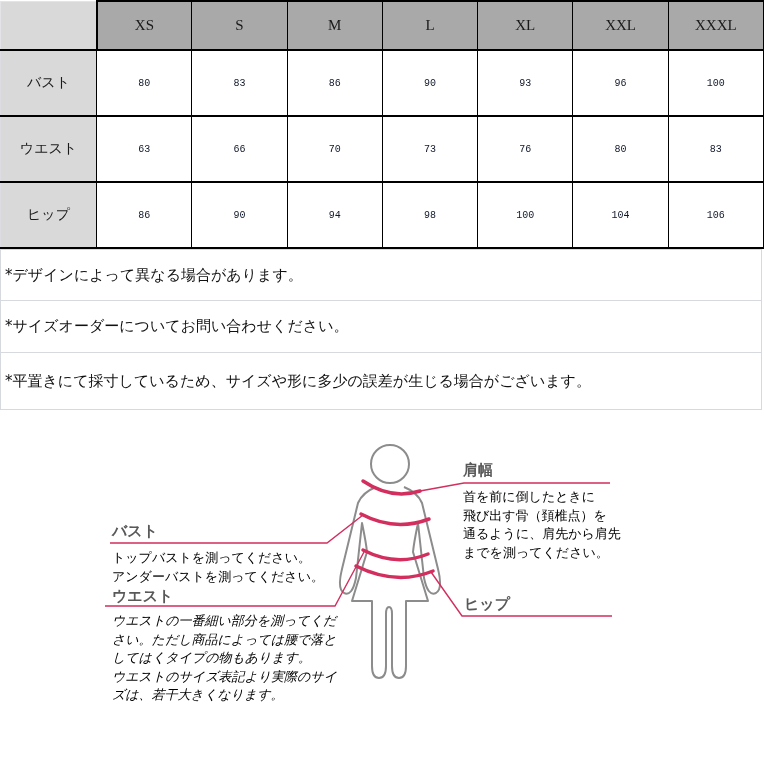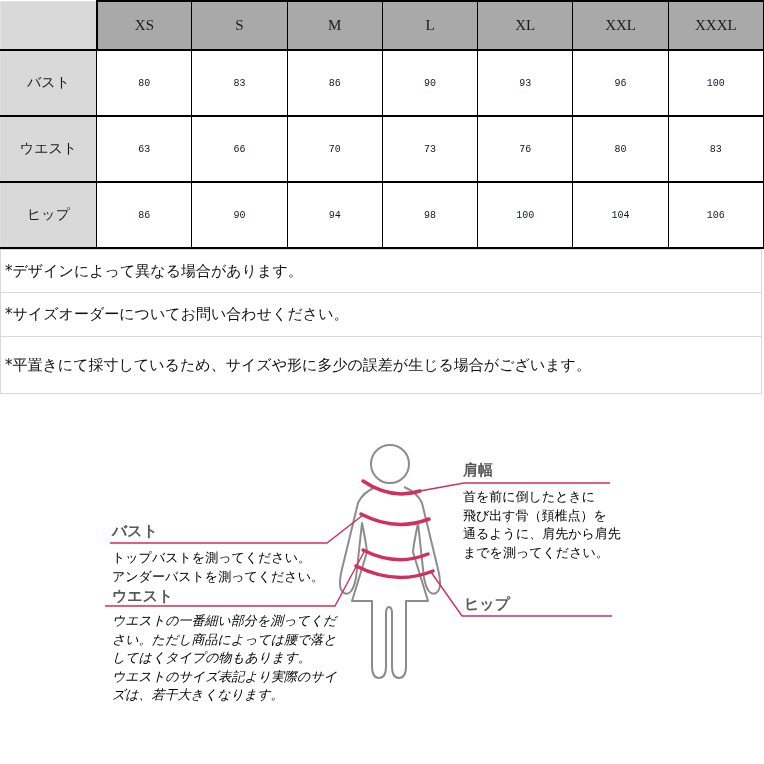--- a/index.html
+++ b/index.html
@@ -17,21 +17,21 @@
   th.size-head{background:#a9a9a9;border:1px solid #000;border-top:2px solid #000;border-bottom:2px solid #000;
                font-family:"Liberation Serif","DejaVu Serif",serif;font-weight:normal;font-size:15px;color:#1a1a1a;}
   td.row-label{background:#d9d9d9;border:1px solid #000;border-left:1px solid #dcdce2;border-bottom:2px solid #000;
                font-size:14px;color:#1a1a1a;}
   td.val{background:#fff;border:1px solid #000;border-bottom:2px solid #000;
          font-family:"Liberation Mono","DejaVu Sans Mono",monospace;font-size:10px;color:#0f172a;}
 
   
   .notes{position:absolute;left:0;top:249px;width:764px;}
   .note-box{box-sizing:border-box;width:762px;border:1px solid #d6d9de;border-top:none;
-            height:44px;display:flex;align-items:center;padding-left:4px;
+            height:52px;display:flex;align-items:center;padding-left:4px;
             font-size:15px;color:#111;background:#fff;}
   .note-box:first-child{border-top:1px solid #d6d9de;}
   .note-box.tall{height:57px;}
 
   
   .diagram{position:absolute;left:0;top:417px;width:764px;height:347px;padding-left:28px;}
   .diagram svg{position:absolute;left:0;top:0;}
   .guide{position:absolute;}
   .g-title{font-size:15px;font-weight:bold;color:#595959;line-height:20px;}
   .g-desc{font-size:13px;color:#000000;line-height:18.5px;white-space:pre-line;margin-top:8px;}

